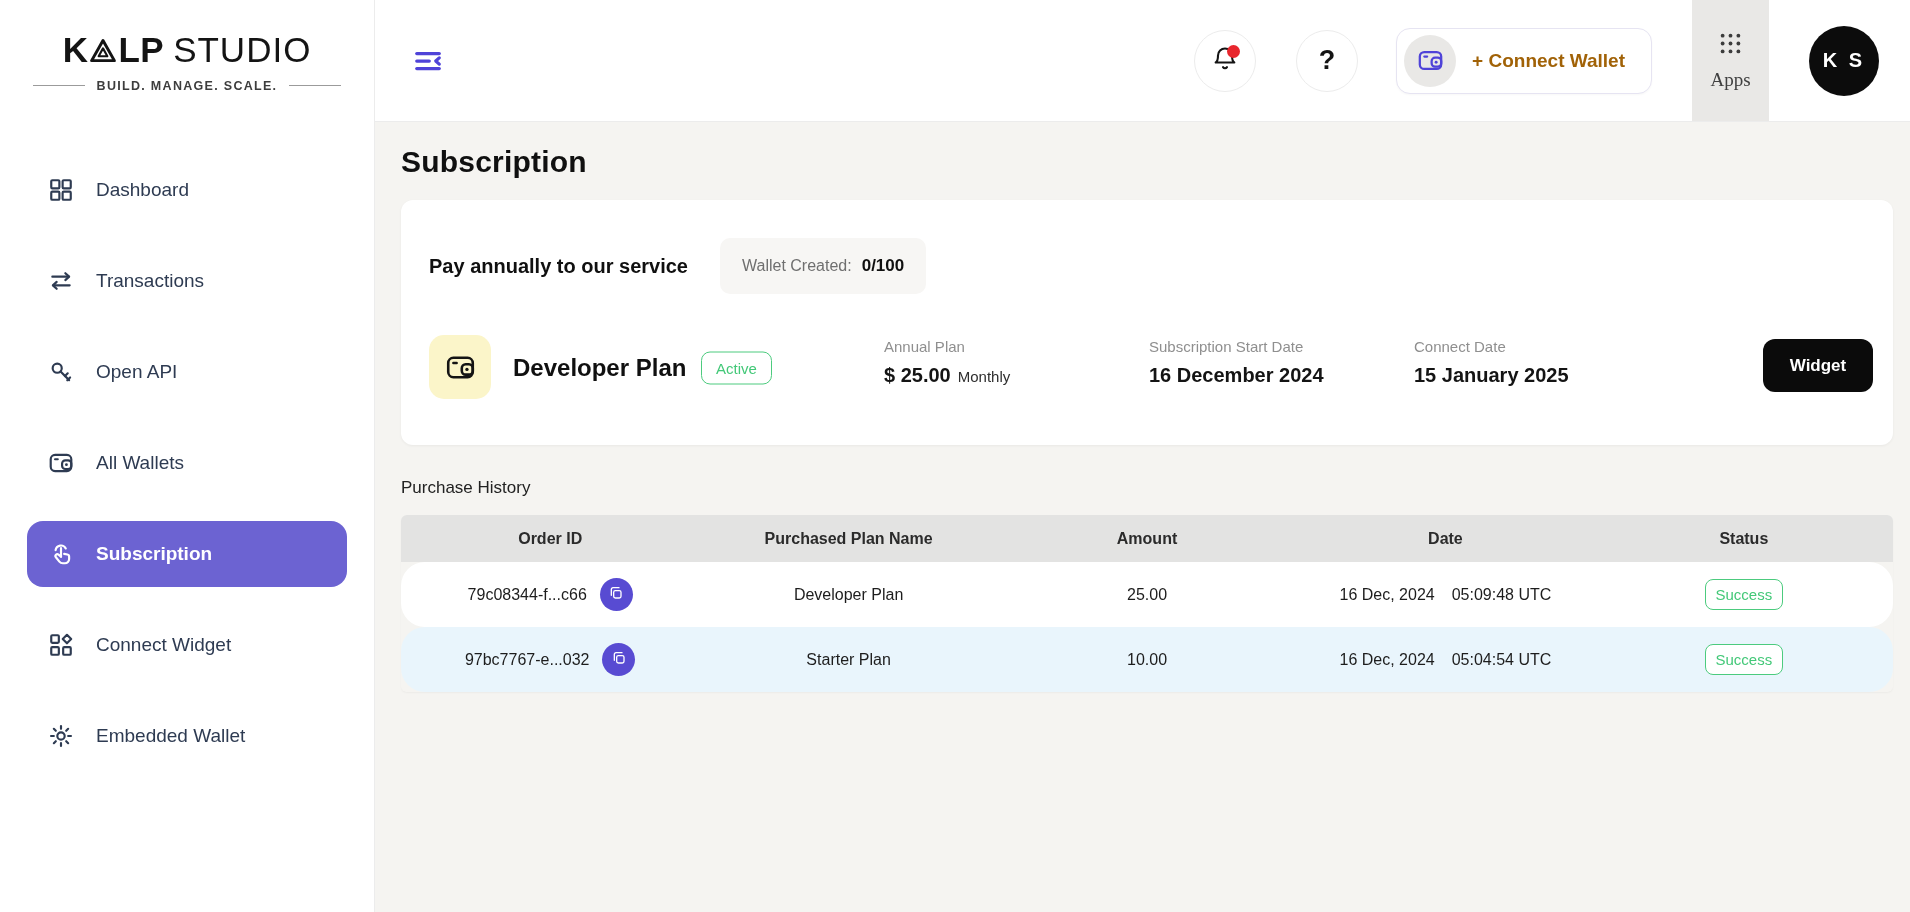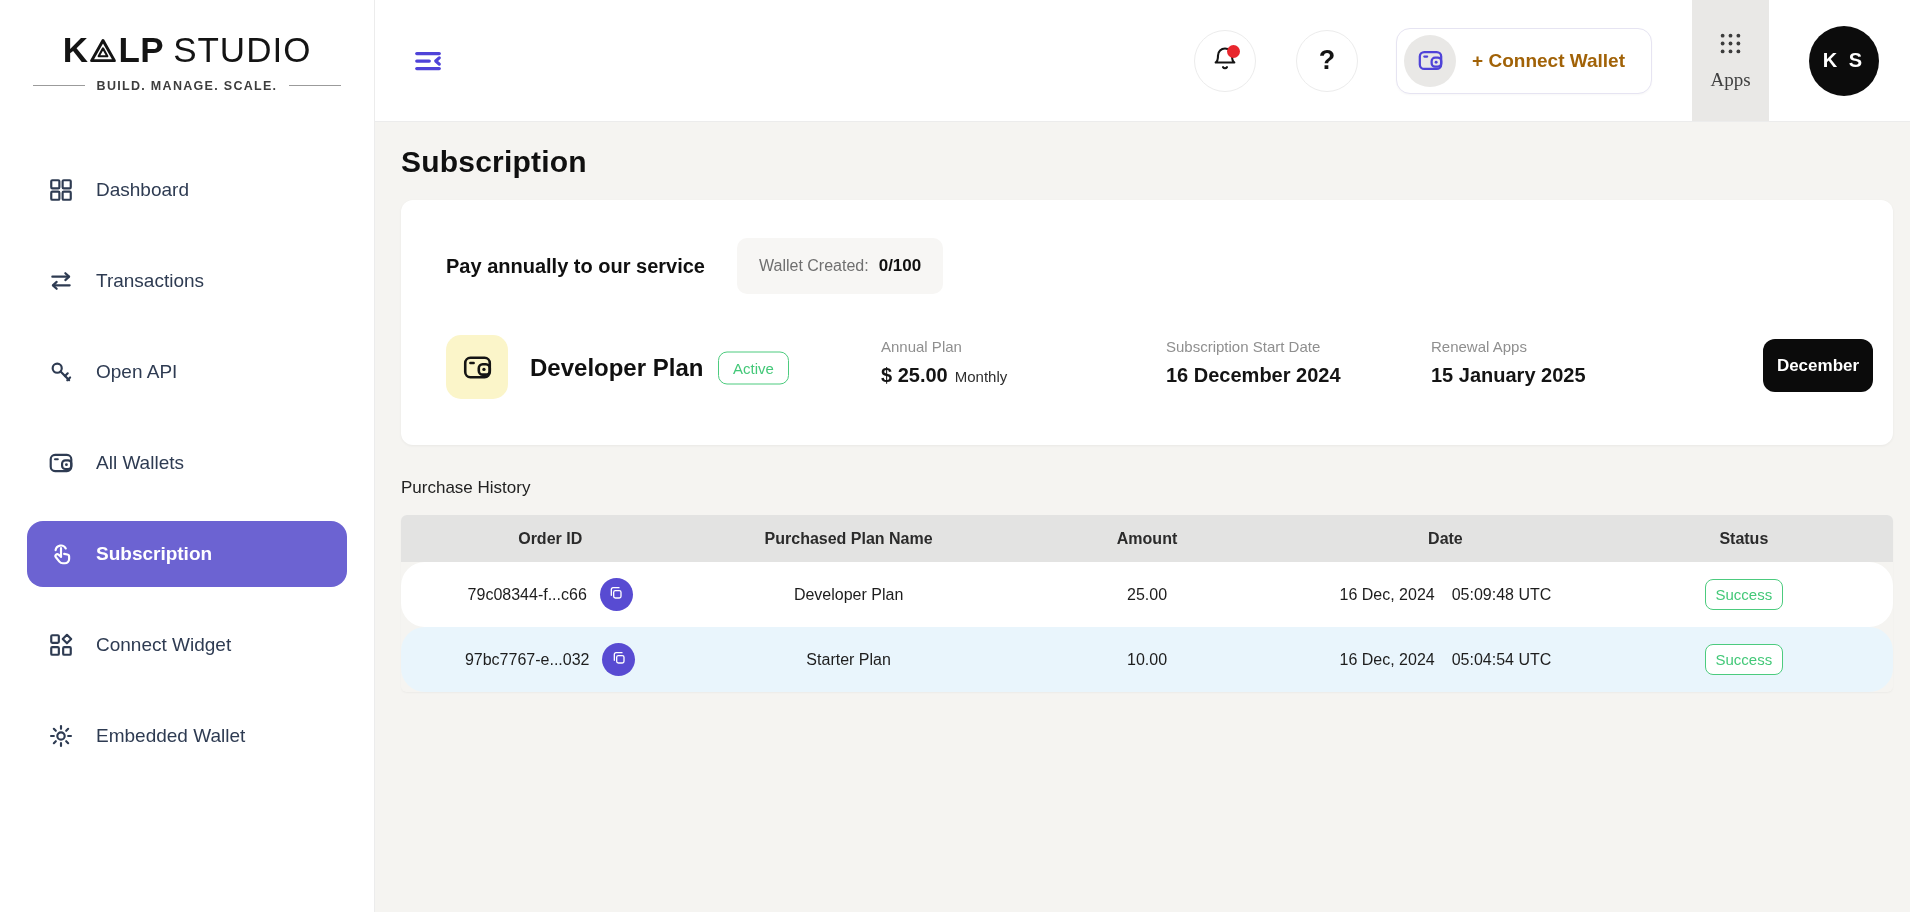--- a/index.html
+++ b/index.html
@@ -77,42 +77,41 @@
     font-size:20px; font-weight:700; letter-spacing:3px; margin-right:31px; cursor:pointer;
   }
 
   
   .main { position:absolute; left:375px; top:123px; right:0; bottom:0; padding:22px 17px 0 26px; }
   .page-title { font-size:30px; font-weight:800; color:#101010; margin:0 0 21px 0; letter-spacing:.2px; }
 
   .plan-card {
     background:#fff; border-radius:12px; height:245px; position:relative;
     box-shadow:0 1px 3px rgba(16,16,16,.05);
-    padding-left:17px;
   }
   .card-row1 { display:flex; align-items:center; padding:38px 28px 0 28px; }
   .card-heading { font-size:20px; font-weight:700; color:#101010; margin:0; }
   .wallet-pill { margin-left:32px; background:#f7f6f4; border-radius:10px; height:56px; display:flex; align-items:center; padding:0 22px; }
   .wp-label { color:#6f6f6f; font-size:16px; margin-right:10px; }
   .wp-value { color:#101010; font-size:17px; font-weight:700; }
 
   .card-row2 { position:relative; height:66px; margin-top:41px; }
   .plan-tile {
     position:absolute; left:28px; top:0; width:62px; height:64px;
     background:#fbf5c9; border-radius:15px; display:flex; align-items:center; justify-content:center;
   }
   .plan-tile svg { width:31px; height:31px; color:#141414; }
   .plan-name { position:absolute; left:112px; top:50%; transform:translateY(-50%); font-size:24px; font-weight:700; color:#101010; }
   .badge-active {
     position:absolute; left:300px; top:50%; transform:translateY(-50%);
     border:1px solid #4ccb7e; color:#43c878; font-size:15px;
     padding:7px 14px; border-radius:9px; background:#fff;
   }
   .stat { position:absolute; top:3px; }
-  .stat-1 { left:463px; } .stat-2 { left:748px; } .stat-3 { left:1013px; }
+  .stat-1 { left:483px; } .stat-2 { left:748px; } .stat-3 { left:1013px; }
   .stat-label { font-size:15px; color:#8f8f8f; margin-bottom:9px; }
   .stat-value { font-size:20px; font-weight:700; color:#141414; }
   .stat-period { font-size:15px; font-weight:400; color:#2e2e2e; margin-left:7px; }
   .upgrade-btn {
     position:absolute; right:20px; top:4px; width:110px; height:53px;
     background:#0b0b0b; color:#fff; font-size:17px; font-weight:600;
     border:none; border-radius:12px; cursor:pointer; font-family:"Liberation Sans", sans-serif;
   }
 
   .ph-title { margin:33px 0 17px 0; font-size:17px; color:#222222; }
@@ -319,25 +318,25 @@
           <div class="stat-label">Annual Plan</div>
           <div class="stat-value">
             <span>$ 25.00</span><span class="stat-period">Monthly</span>
           </div>
         </div>
         <div class="stat stat-2">
           <div class="stat-label">Subscription Start Date</div>
           <div class="stat-value">16 December 2024</div>
         </div>
         <div class="stat stat-3">
-          <div class="stat-label">Renewal Apps</div>
+          <div class="stat-label">Connect Date</div>
           <div class="stat-value">15 January 2025</div>
         </div>
 
-        <button class="upgrade-btn">December</button>
+        <button class="upgrade-btn">Widget</button>
       </div>
     </section>
 
     <div class="ph-title">Purchase History</div>
 
     <div class="ph-table">
       <div class="thead">
         <div class="th">Order ID</div>
         <div class="th">Purchased Plan Name</div>
         <div class="th">Amount</div>

